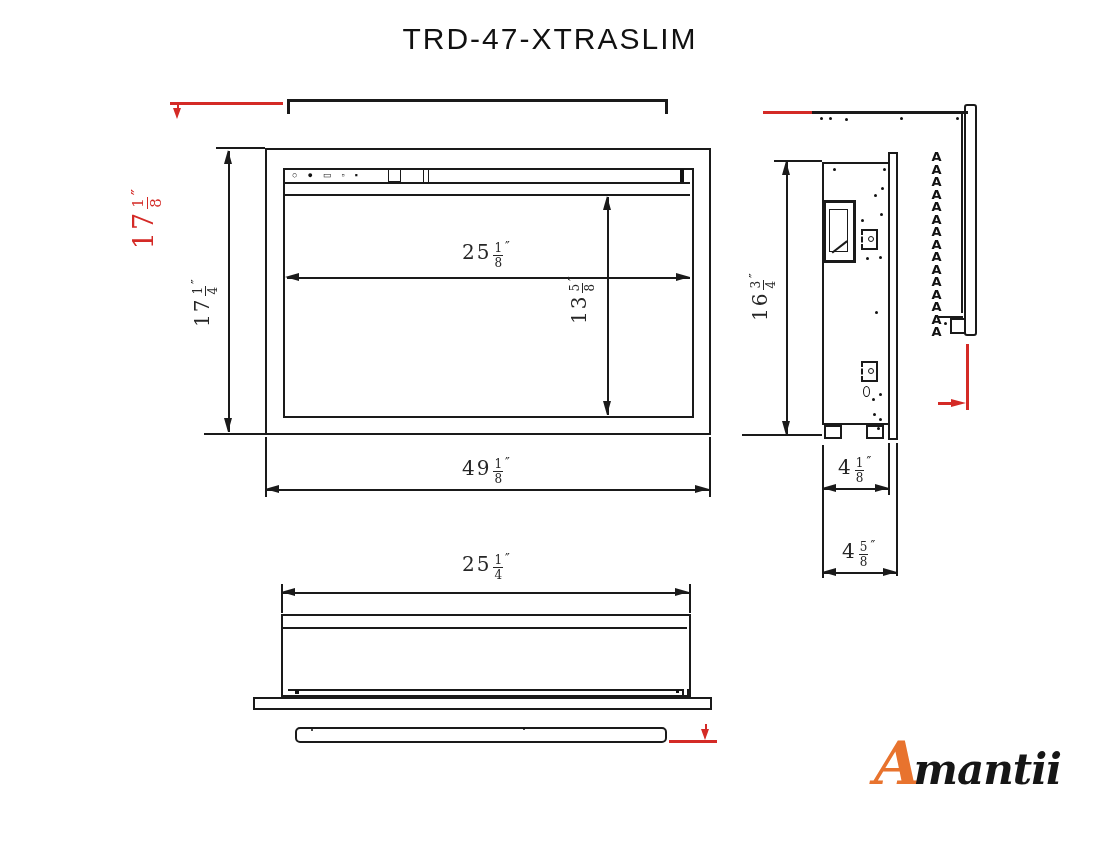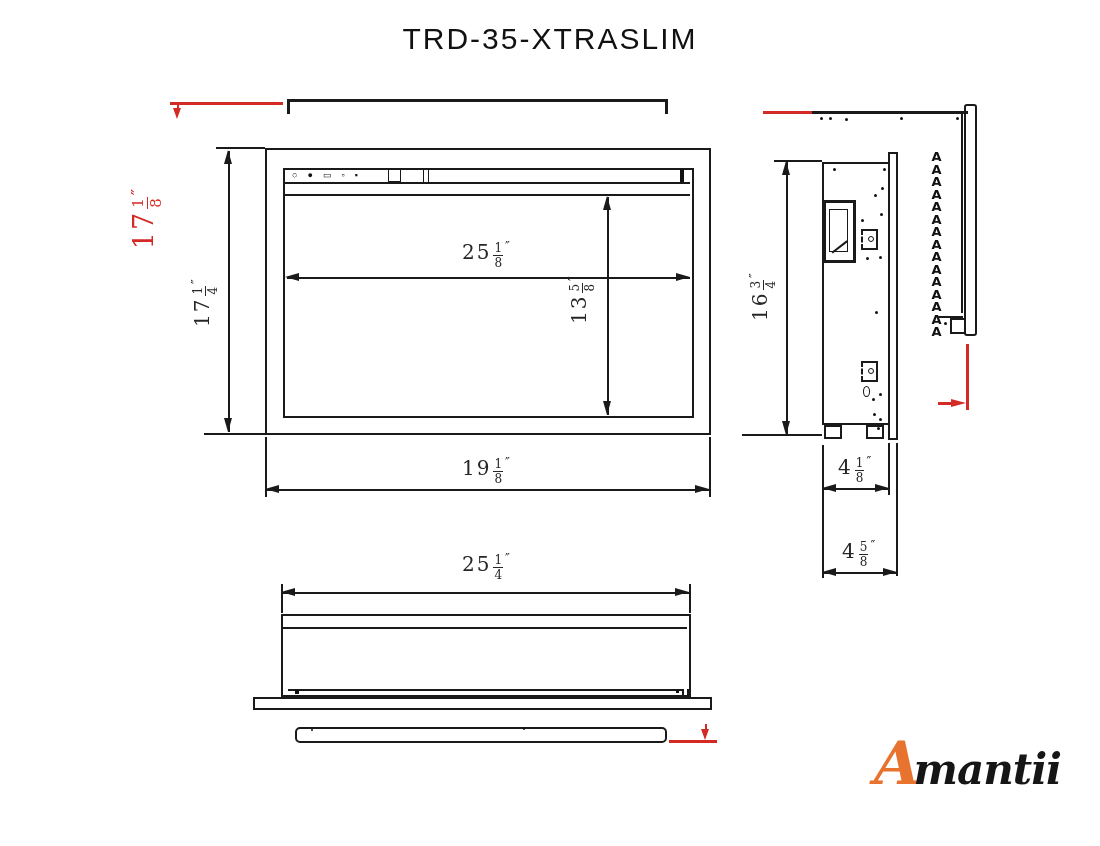--- a/index.html
+++ b/index.html
@@ -44,21 +44,21 @@
                font-family:"DejaVu Serif","Liberation Serif",serif;font-style:italic;font-weight:bold;}
   .logo-script .a{font-size:60px;color:#e8732e;line-height:1;}
   .logo-script .rest{font-size:42px;color:#161616;margin-left:-7px;letter-spacing:-1px;}
   .logo-tag{position:absolute;font-size:24.5px;color:#161616;letter-spacing:0.4px;font-weight:500;}
 </style>
 </head>
 <body>
 
 <div id="stage">
 
-  <div class="title">TRD-35-XTRASLIM</div>
+  <div class="title">TRD-47-XTRASLIM</div>
 
   <div class="hl redbg" style="left:170px;top:102px;width:113px;height:3px;"></div>
   <div class="vl redbg" style="left:177px;top:104px;height:5px;"></div>
   <div class="ah red-d" style="left:173px;top:108px;"></div>
 
   <div style="position:absolute;left:287px;top:99px;width:375px;height:12px;border-top:3px solid #1a1a1a;border-left:3px solid #1a1a1a;border-right:3px solid #1a1a1a;"></div>
 
   <div class="box" style="left:265px;top:148px;width:442px;height:283px;"></div>
   <div class="box" style="left:283px;top:168px;width:407px;height:246px;"></div>
   <div class="hl" style="left:285px;top:182px;width:405px;"></div>
@@ -127,21 +127,21 @@
       <span class="unit">″</span>
     </span>
   </div>
 
   <div class="vl" style="left:265px;top:437px;height:60px;"></div>
   <div class="vl" style="left:709px;top:437px;height:60px;"></div>
   <div class="hl" style="left:267px;top:489px;width:442px;"></div>
   <div class="ah ah-l" style="left:265px;top:485px;"></div>
   <div class="ah ah-r" style="left:695px;top:485px;"></div>
   <span class="dim" style="left:462px;top:456px;">
-    <span class="int">19</span>
+    <span class="int">49</span>
     <span class="frac">
         <span class="n">1</span>
         <span class="d">8</span>
       </span>
     <span class="unit">″</span>
   </span>
 
   <div class="hl redbg" style="left:763px;top:111px;width:50px;height:3px;"></div>
   <div class="hl" style="left:812px;top:111px;width:156px;height:3px;"></div>
   <div class="dot" style="left:820px;top:117px;"></div>

